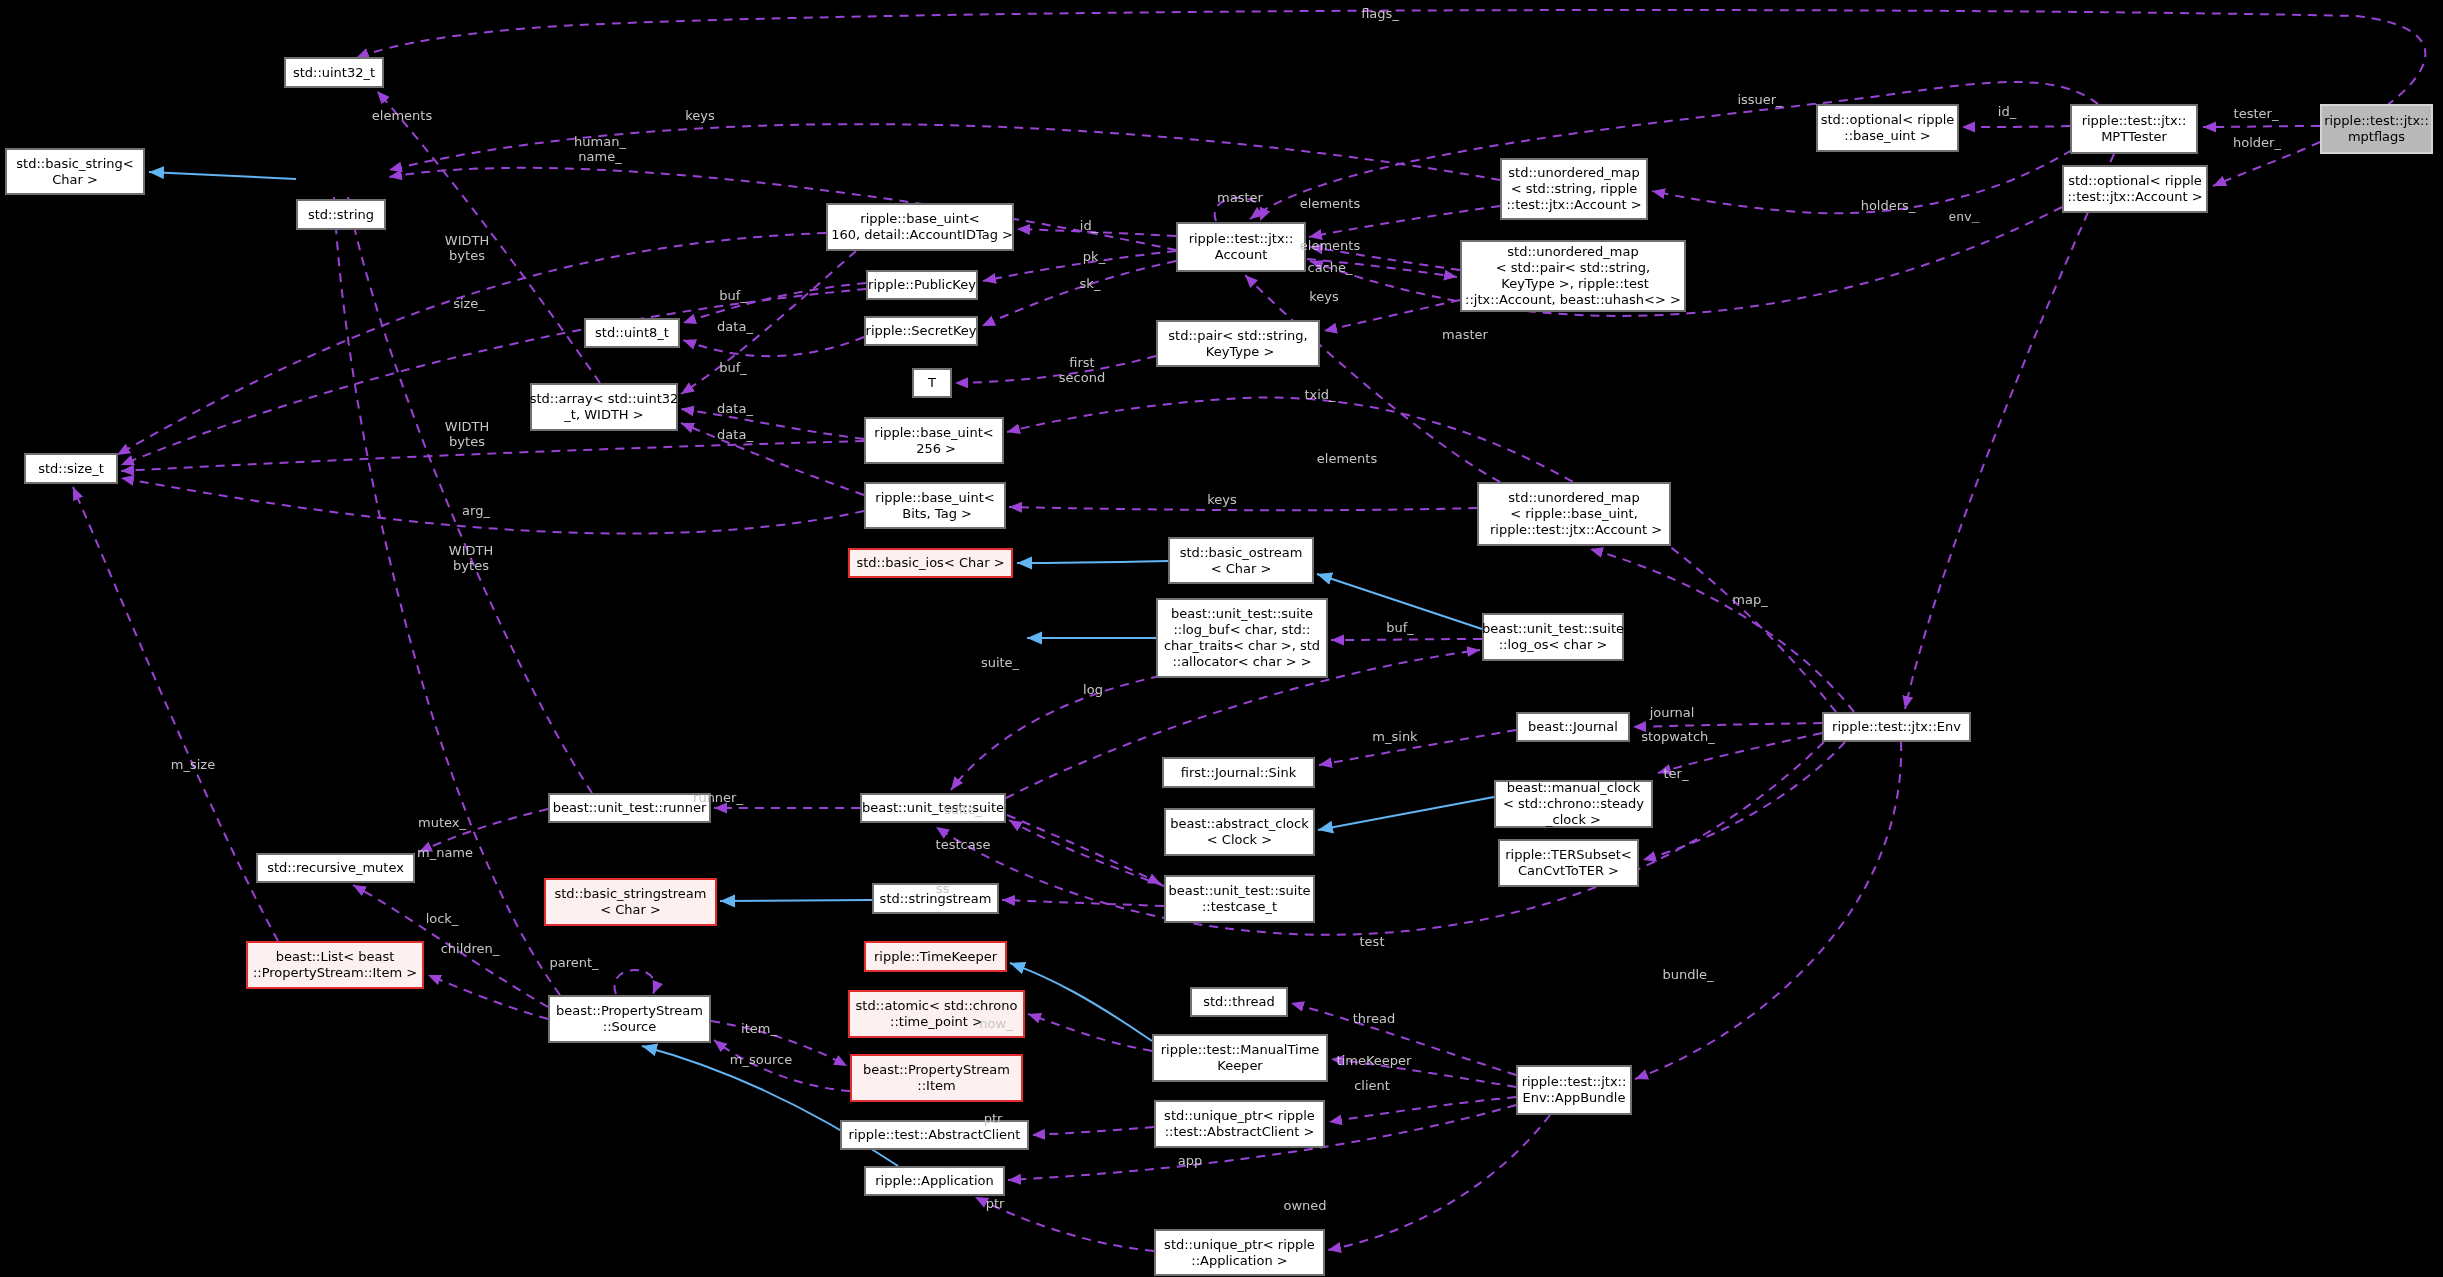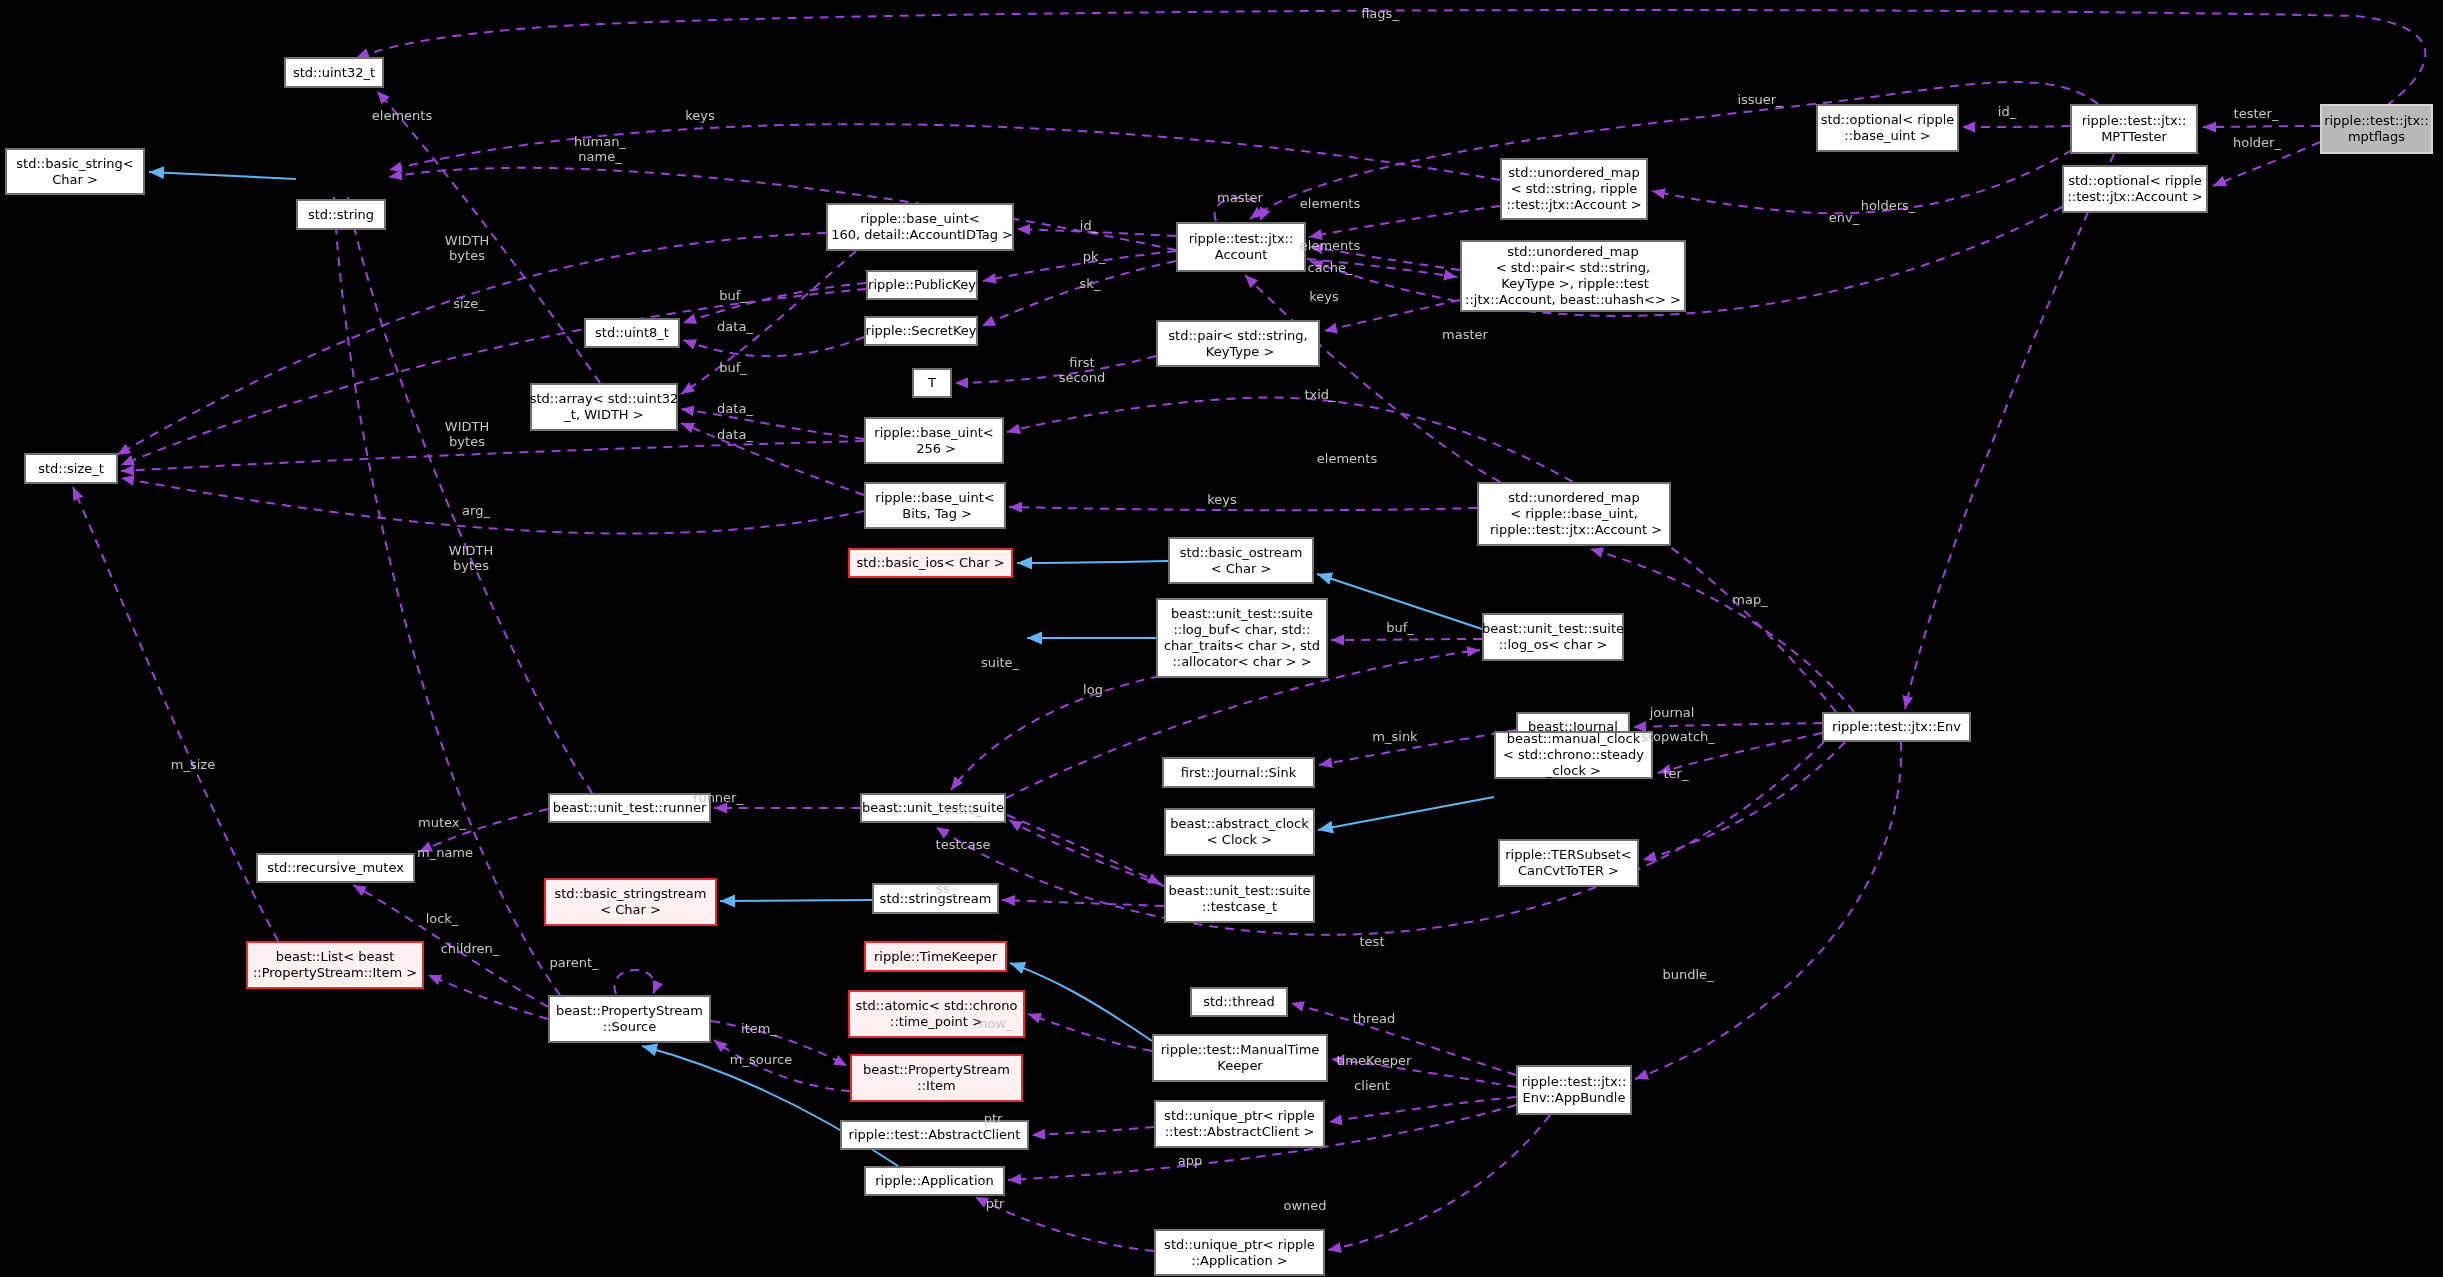--- a/index.html
+++ b/index.html
@@ -102,21 +102,21 @@
       <path d="M 1494,797 C 1435,808 1376,819 1318,830" class="inherit" marker-end="url(#ah-inherit)"></path>
       <path d="M 1152,1041 C 1092,1000 1052,978 1010,963" class="inherit" marker-end="url(#ah-inherit)"></path>
       <path d="M 872,900 C 822,900 771,901 720,901" class="inherit" marker-end="url(#ah-inherit)"></path>
       <path d="M 898,1166 C 790,1094 702,1062 642,1046" class="inherit" marker-end="url(#ah-inherit)"></path>
     </svg>
 <div class="edge-label" style="left: 1380px; top: 14px;">flags_</div>
     <div class="edge-label" style="left: 1760px; top: 100px;">issuer_</div>
     <div class="edge-label" style="left: 2256px; top: 114px;">tester_</div>
     <div class="edge-label" style="left: 2257px; top: 143px;">holder_</div>
     <div class="edge-label" style="left: 2007px; top: 112px;">id_</div>
-    <div class="edge-label" style="left: 1844px; top: 218px;">env_</div>
+    <div class="edge-label" style="left: 1964px; top: 218px; font-family: Liberation Mono, monospace;">env_</div>
     <div class="edge-label" style="left: 1888px; top: 206px;">holders_</div>
     <div class="edge-label" style="left: 700px; top: 116px;">keys</div>
     <div class="edge-label" style="left: 1330px; top: 204px;">elements</div>
     <div class="edge-label" style="left: 600px; top: 150px;">human_
 name_</div>
     <div class="edge-label" style="left: 1240px; top: 198px;">master</div>
     <div class="edge-label" style="left: 1330px; top: 246px;">elements</div>
     <div class="edge-label" style="left: 1330px; top: 268px;">cache_</div>
     <div class="edge-label" style="left: 1324px; top: 297px;">keys</div>
     <div class="edge-label" style="left: 1465px; top: 335px;">master</div>
@@ -207,21 +207,21 @@
 Account</div>
     <div class="node plain" style="left: 1460px; top: 240px; width: 226px; height: 72px;">std::unordered_map
 &lt; std::pair&lt; std::string,
  KeyType &gt;, ripple::test
 ::jtx::Account, beast::uhash&lt;&gt; &gt;</div>
     <div class="node plain" style="left: 1477px; top: 482px; width: 194px; height: 64px;">std::unordered_map
 &lt; ripple::base_uint,
  ripple::test::jtx::Account &gt;</div>
     <div class="node plain" style="left: 1516px; top: 712px; width: 114px; height: 30px;">beast::Journal</div>
     <div class="node plain" style="left: 1162px; top: 757px; width: 153px; height: 31px;">first::Journal::Sink</div>
-    <div class="node plain" style="left: 1494px; top: 731px; width: 159px; height: 48px;">beast::manual_clock
+    <div class="node plain" style="left: 1494px; top: 780px; width: 159px; height: 48px;">beast::manual_clock
 &lt; std::chrono::steady
 _clock &gt;</div>
     <div class="node plain" style="left: 1164px; top: 808px; width: 151px; height: 48px;">beast::abstract_clock
 &lt; Clock &gt;</div>
     <div class="node plain" style="left: 1498px; top: 839px; width: 141px; height: 48px;">ripple::TERSubset&lt;
 CanCvtToTER &gt;</div>
     <div class="node plain" style="left: 1822px; top: 712px; width: 149px; height: 30px;">ripple::test::jtx::Env</div>
     <div class="node plain" style="left: 548px; top: 793px; width: 163px; height: 30px;">beast::unit_test::runner</div>
     <div class="node plain" style="left: 860px; top: 793px; width: 146px; height: 30px;">beast::unit_test::suite</div>
     <div class="node plain" style="left: 1164px; top: 875px; width: 151px; height: 48px;">beast::unit_test::suite

